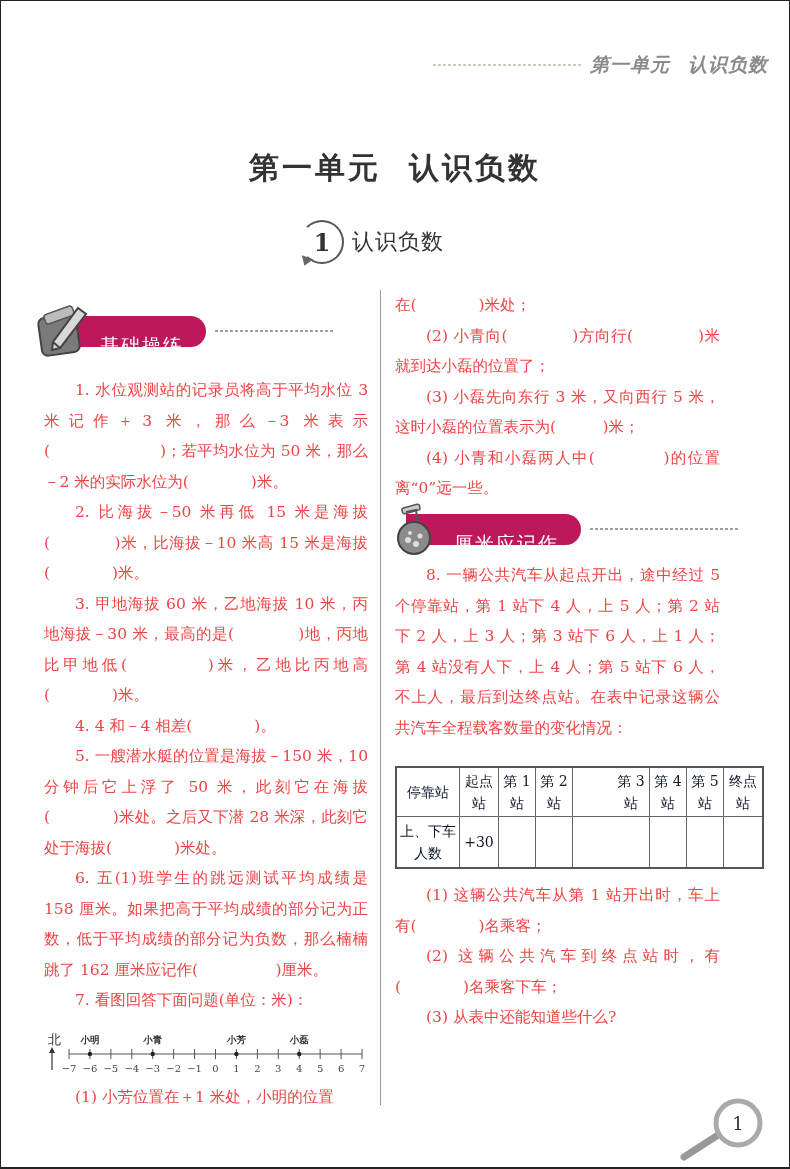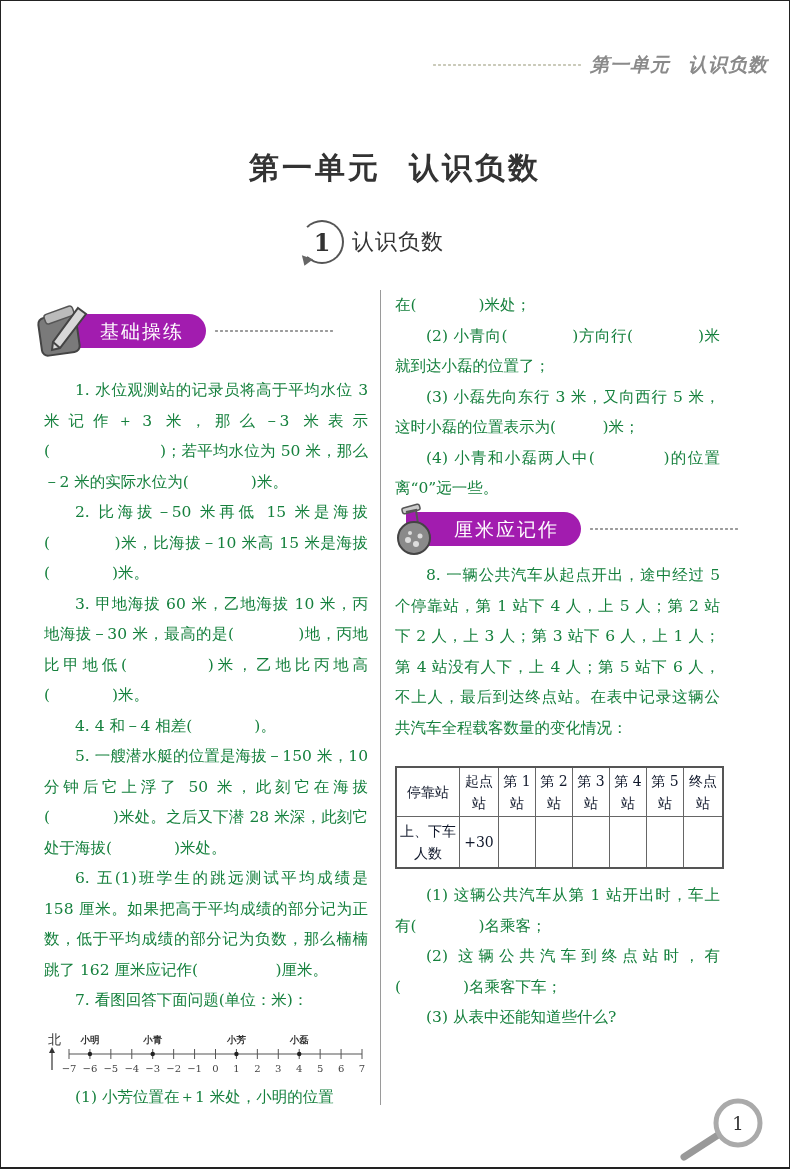--- a/index.html
+++ b/index.html
@@ -21,31 +21,31 @@
      font-family:"DejaVu Sans","Liberation Sans",sans-serif;font-weight:bold;font-size:30px;color:#333;letter-spacing:3px;}
   .unit-title .gap{display:inline-block;width:28px;}
   .lesson-title{position:absolute;top:220px;left:300px;display:flex;align-items:center;}
   .lesson-num{width:40px;height:40px;border:2px solid #555;border-radius:50%;border-left-color:transparent;
      display:flex;align-items:center;justify-content:center;font-size:24px;font-weight:bold;color:#333;position:relative;}
   .lesson-num .arrow{position:absolute;left:-2px;bottom:-4px;width:0;height:0;
      border-left:6px solid transparent;border-right:6px solid transparent;border-top:9px solid #666;transform:rotate(20deg);}
   .lesson-text{margin-left:8px;font-size:22px;color:#333;letter-spacing:1px;}
 
   
-  .col{position:absolute;font-size:15.5px;line-height:30.5px;color:#15803d;}
+  .col{position:absolute;font-size:15.5px;line-height:30.5px;color:#ef4444;}
   .col-left{left:44px;top:375px;width:324px;}
   .col-right{left:395px;top:290px;width:325px;}
   .divider{position:absolute;left:380px;top:290px;width:1px;height:815px;background:#9a9a9a;}
   p{margin:0;text-align:justify;}
   .ind{text-indent:2em;}
 
   
   .banner{position:absolute;display:flex;align-items:center;}
-  .banner .pill{background:#a21caf;color:#fff;font-family:"DejaVu Sans","Liberation Sans",sans-serif;
-     font-size:19px;padding:0 22px 0 48px;height:34px;line-height:34px;border-radius:0 17px 17px 0;letter-spacing:2px;margin-left:-40px;}
+  .banner .pill{background:#be185d;color:#fff;font-family:"DejaVu Sans","Liberation Sans",sans-serif;
+     font-size:19px;padding:12px 22px 0 48px;height:19px;line-height:34px;border-radius:0 17px 17px 0;letter-spacing:2px;margin-left:-40px;}
   .banner .dots{height:4px;margin-left:8px;
      background-image:radial-gradient(circle,#9a9a9a 1.1px,transparent 1.3px);background-size:5px 4px;}
   .banner .icon{width:58px;height:58px;position:relative;z-index:2;}
 
   
   .numline{position:absolute;left:44px;top:1030px;width:330px;height:46px;}
 
   
   .bus-table{position:absolute;left:395px;top:766px;border-collapse:collapse;border:2px solid #555;font-size:14px;color:#0f172a;}
   .bus-table td{border:1px solid #666;text-align:center;line-height:22px;padding:0;}
@@ -179,21 +179,21 @@
   <p class="ind">8. 一辆公共汽车从起点开出，途中经过 5 个停靠站，第 1 站下 4 人，上 5 人；第 2 站下 2 人，上 3 人；第 3 站下 6 人，上 1 人；第 4 站没有人下，上 4 人；第 5 站下 6 人，不上人，最后到达终点站。在表中记录这辆公共汽车全程载客数量的变化情况：</p>
 </div>
 
 <table class="bus-table">
   <tbody>
       <tr class="h">
     <td style="width:62px;">停靠站</td>
     <td style="width:38px;">起点站</td>
     <td style="width:36px;">第 1 站</td>
     <td style="width:36px;margin-left:8px;">第 2 站</td>
-    <td style="width:36px;">第 3 站</td>
+    <td style="width:36px;padding-left:40px;">第 3 站</td>
     <td style="width:36px;">第 4 站</td>
     <td style="width:36px;">第 5 站</td>
     <td style="width:38px;">终点站</td>
   </tr>
   <tr class="r">
     <td>上、下车人数</td>
     <td>+30</td>
     <td></td>
     <td></td>
     <td></td>

